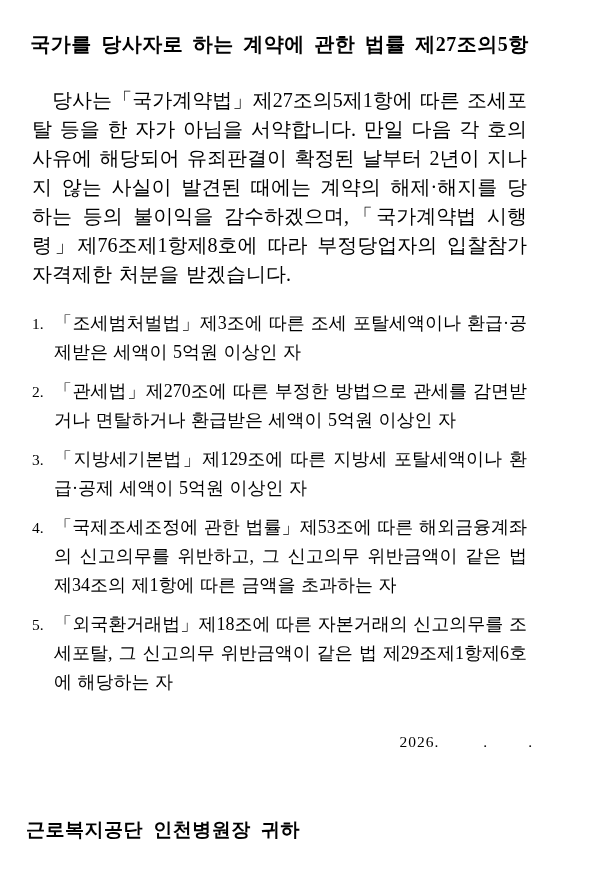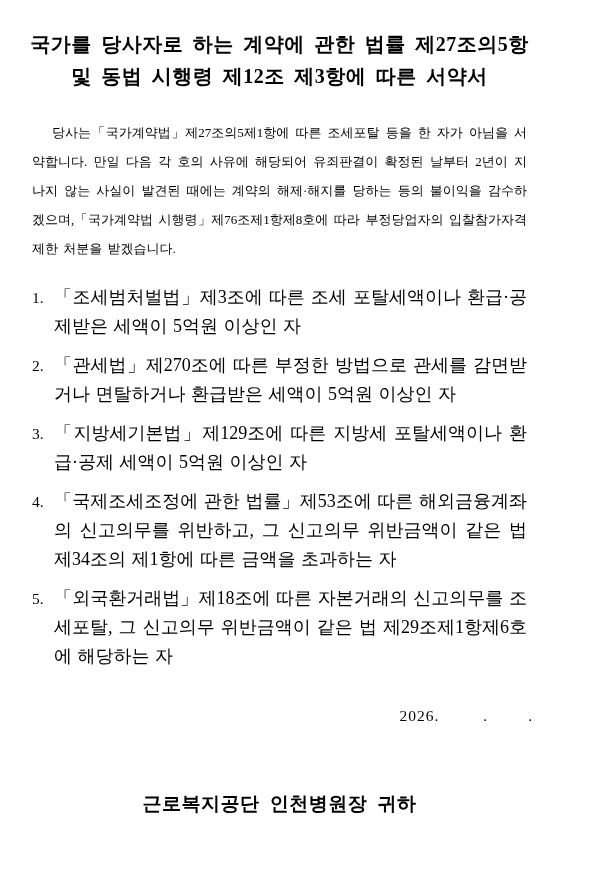--- a/index.html
+++ b/index.html
@@ -28,21 +28,21 @@
     line-height: 32px;
     letter-spacing: 0.5px;
     margin: 6px 0 0 0;
     word-spacing: 4px;
   }
   .doc-title .line {
     display: block;
   }
   .intro {
     margin-top: 26px;
-    font-size: 13px;
+    font-size: 20px;
     line-height: 29px;
     text-align: justify;
     text-justify: inter-character;
     word-spacing: 2px;
     padding: 0 6px 0 6px;
   }
   .intro .indent {
     display: inline-block;
     width: 20px;
   }
@@ -96,35 +96,33 @@
     margin-right: 24px;
   }
   .signer-line .rep-label {
     margin-right: 8px;
   }
   .signer-line .seal {
     margin-left: 8px;
   }
   .recipient {
     margin-top: 66px;
-    text-align: center;
     font-size: 19px;
     font-weight: bold;
     letter-spacing: 0.5px;
     word-spacing: 5px;
   }
 </style>
 </head>
 <body>
 
 <div class="page">
 
   <div class="doc-title">
     <span class="line">국가를 당사자로 하는 계약에 관한 법률 제27조의5항</span>
-    <span class="line">및 동법 시행령 제12조 제3항에 따른 서약서</span>
   </div>
 
   <p class="intro"><span class="indent"></span><span>당사는「국가계약법」제27조의5제1항에 따른 조세포탈 등을 한 자가 아님을 서약합니다. 만일 다음 각 호의 사유에 해당되어 유죄판결이 확정된 날부터 2년이 지나지 않는 사실이 발견된 때에는 계약의 해제·해지를 당하는 등의 불이익을 감수하겠으며,「국가계약법 시행령」제76조제1항제8호에 따라 부정당업자의 입찰참가자격제한 처분을 받겠습니다.</span></p>
 
   <ol class="clause-list">
     <li><span>「조세범처벌법」제3조에 따른 조세 포탈세액이나 환급·공제받은 세액이 5억원 이상인 자</span></li>
     <li><span>「관세법」제270조에 따른 부정한 방법으로 관세를 감면받거나 면탈하거나 환급받은 세액이 5억원 이상인 자</span></li>
     <li><span>「지방세기본법」제129조에 따른 지방세 포탈세액이나 환급·공제 세액이 5억원 이상인 자</span></li>
     <li><span>「국제조세조정에 관한 법률」제53조에 따른 해외금융계좌의 신고의무를 위반하고, 그 신고의무 위반금액이 같은 법 제34조의 제1항에 따른 금액을 초과하는 자</span></li>
     <li><span>「외국환거래법」제18조에 따른 자본거래의 신고의무를 조세포탈, 그 신고의무 위반금액이 같은 법 제29조제1항제6호에 해당하는 자</span></li>

